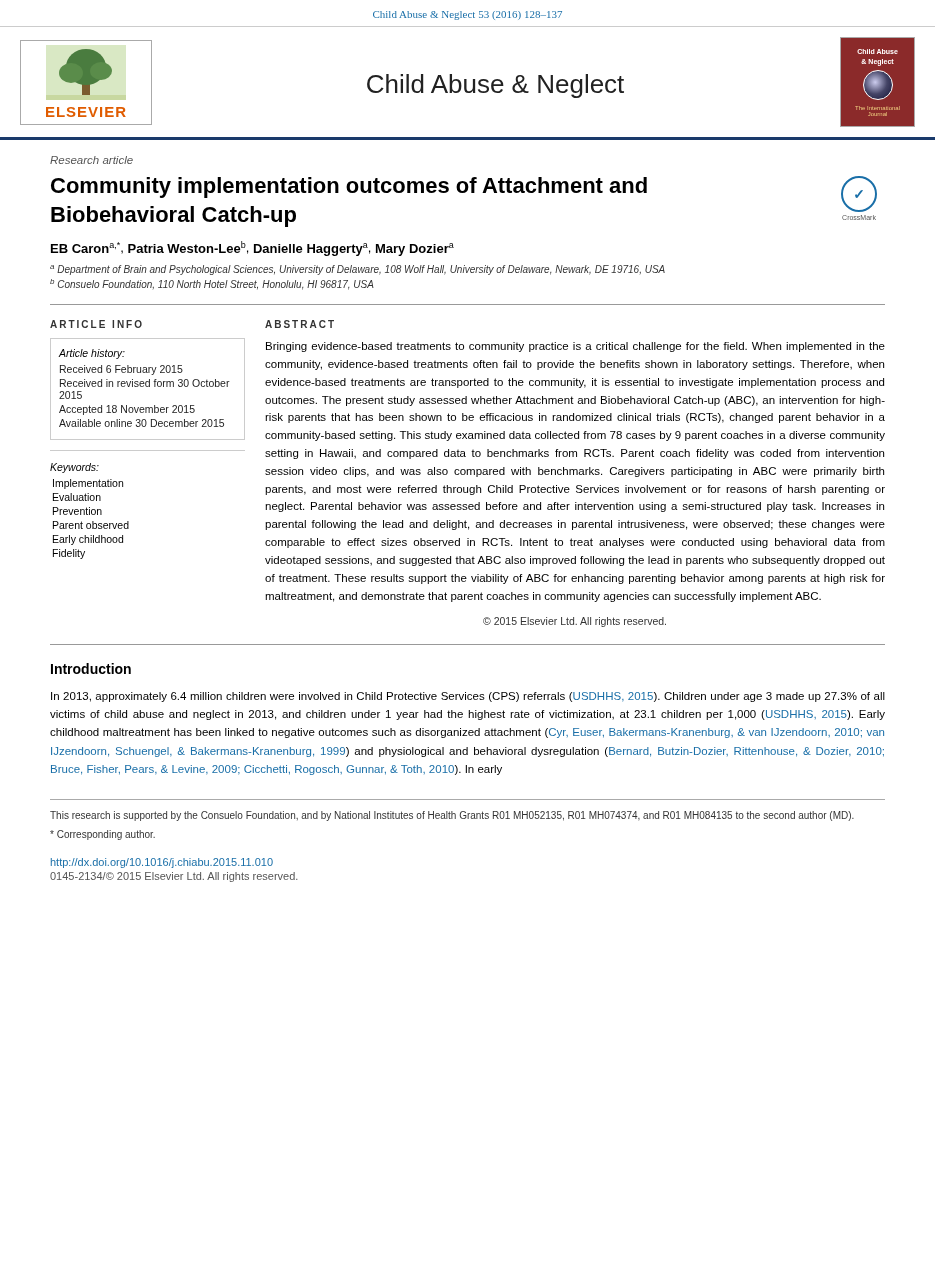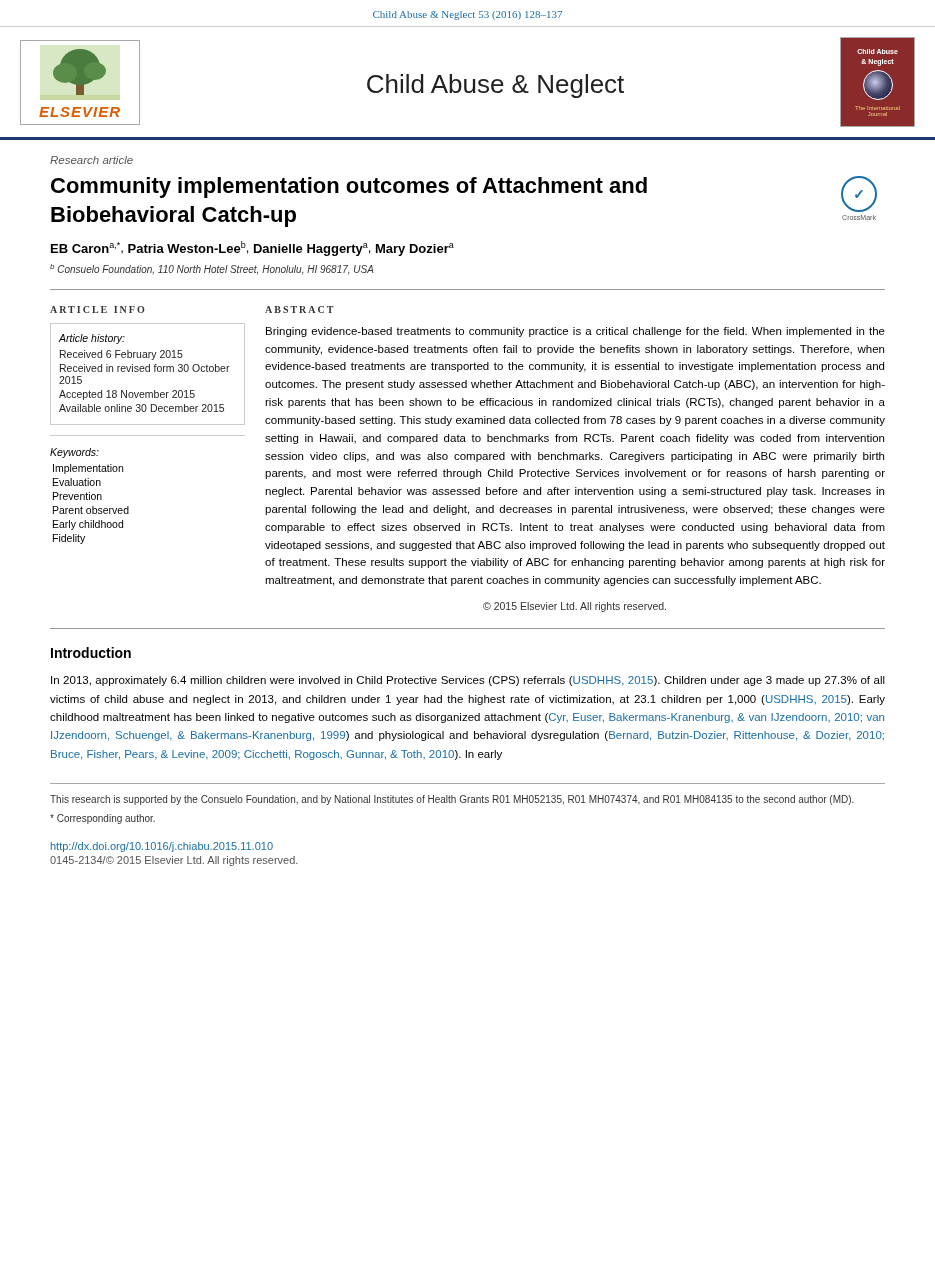--- a/index.html
+++ b/index.html
@@ -28,22 +28,21 @@
       border-bottom: 3px solid #1a3a6b;
       gap: 20px;
     }
     .elsevier-logo-area {
       width: 130px;
       flex-shrink: 0;
     }
     .elsevier-logo-box {
       border: 1px solid #aaa;
       padding: 4px;
-      width: 120px;
-      font-style: italic;
+      width: 132px;
     }
     .elsevier-logo-box .tree-img {
       width: 80px;
       height: 55px;
       background: #d9e8c4;
       display: block;
       margin: 0 auto;
       position: relative;
       overflow: hidden;
     }
@@ -205,21 +204,21 @@
     .left-col {
       width: 195px;
       flex-shrink: 0;
     }
     .right-col {
       flex: 1;
     }
 
     .section-label {
       font-size: 10px;
-      font-family: Liberation Serif, serif;
+      font-family: Liberation Sans, sans-serif;
       letter-spacing: 2px;
       color: #333;
       font-weight: bold;
       text-transform: uppercase;
       margin-bottom: 8px;
     }
 
     .article-info-box {
       border: 1px solid #ccc;
       padding: 8px;
@@ -374,20 +373,24 @@
     </div>
   </div>
 
   <div class="authors-line">
     <span><strong>EB Caron</strong><sup>a,*</sup></span>,
     <span><strong>Patria Weston-Lee</strong><sup>b</sup></span>,
     <span><strong>Danielle Haggerty</strong><sup>a</sup></span>,
     <span><strong>Mary Dozier</strong><sup>a</sup></span>
   </div>
 
+  <div class="affil-line">
+    <sup>a</sup>
+    <span>Department of Brain and Psychological Sciences, University of Delaware, 108 Wolf Hall, University of Delaware, Newark, DE 19716, USA</span>
+  </div>
   <div class="affil-line">
     <sup>b</sup>
     <span>Consuelo Foundation, 110 North Hotel Street, Honolulu, HI 96817, USA</span>
   </div>
 
   <hr class="divider-line">
 
   <div class="two-col">
 
     <div class="left-col">

